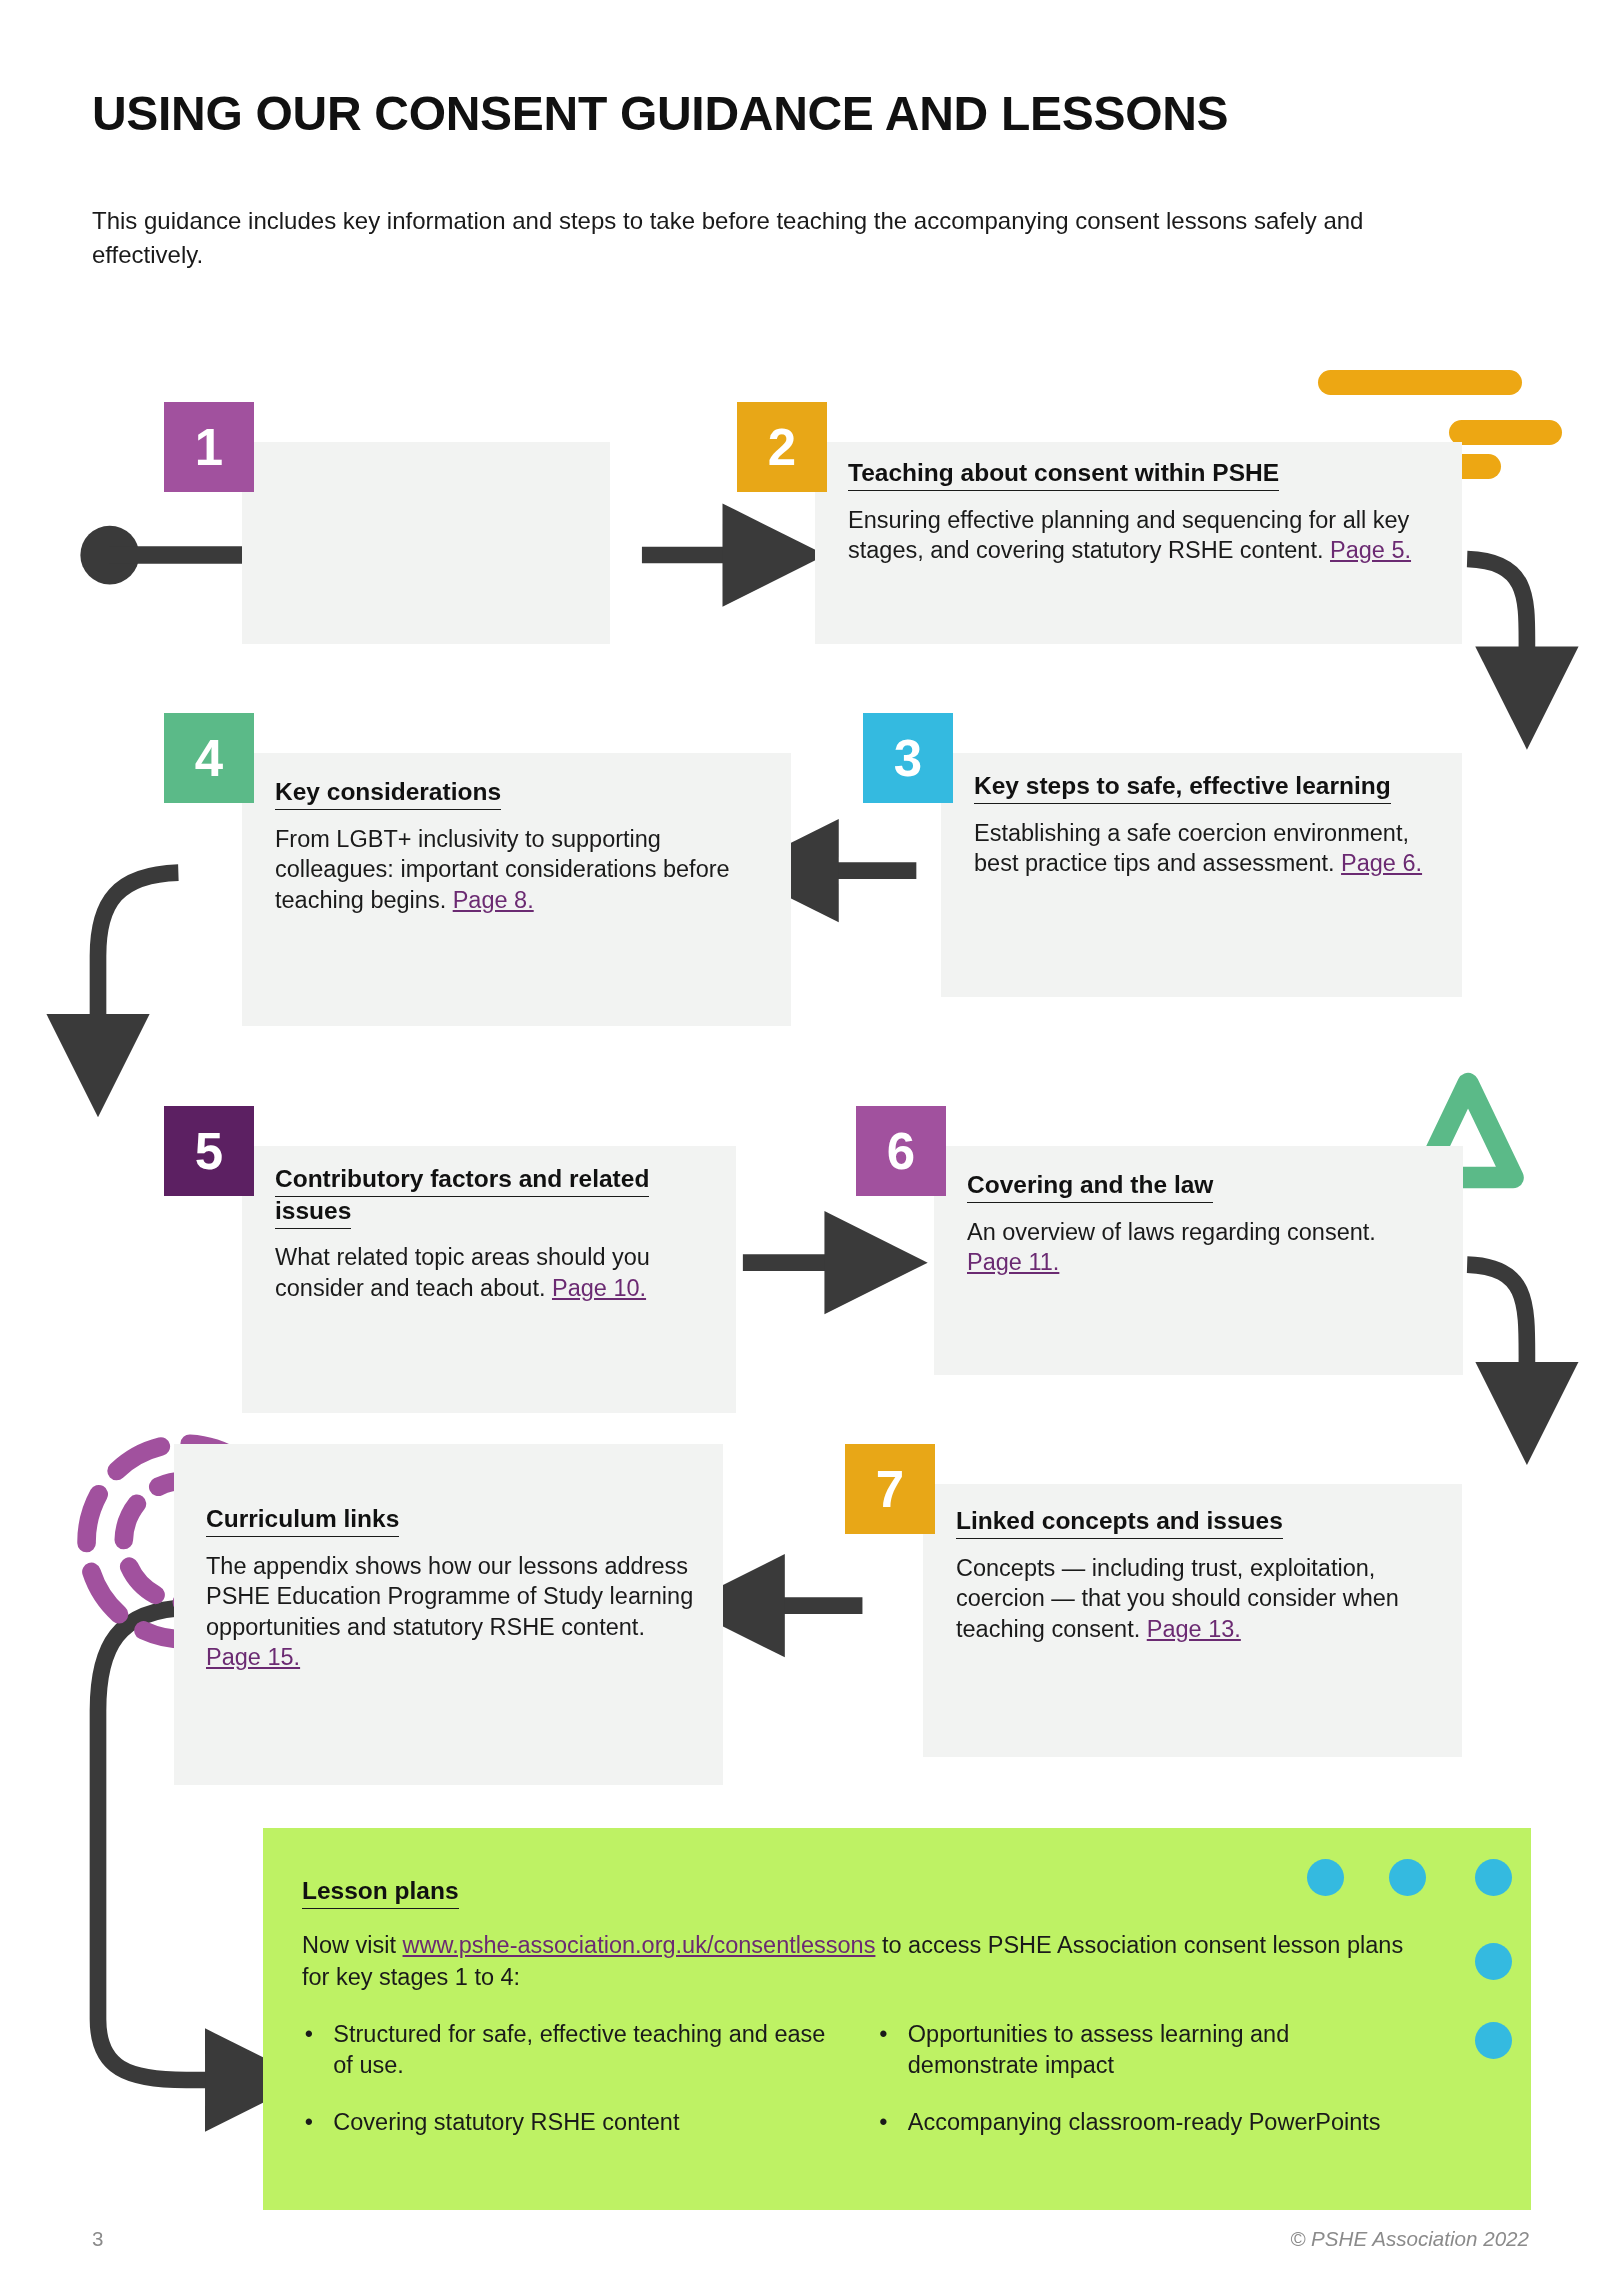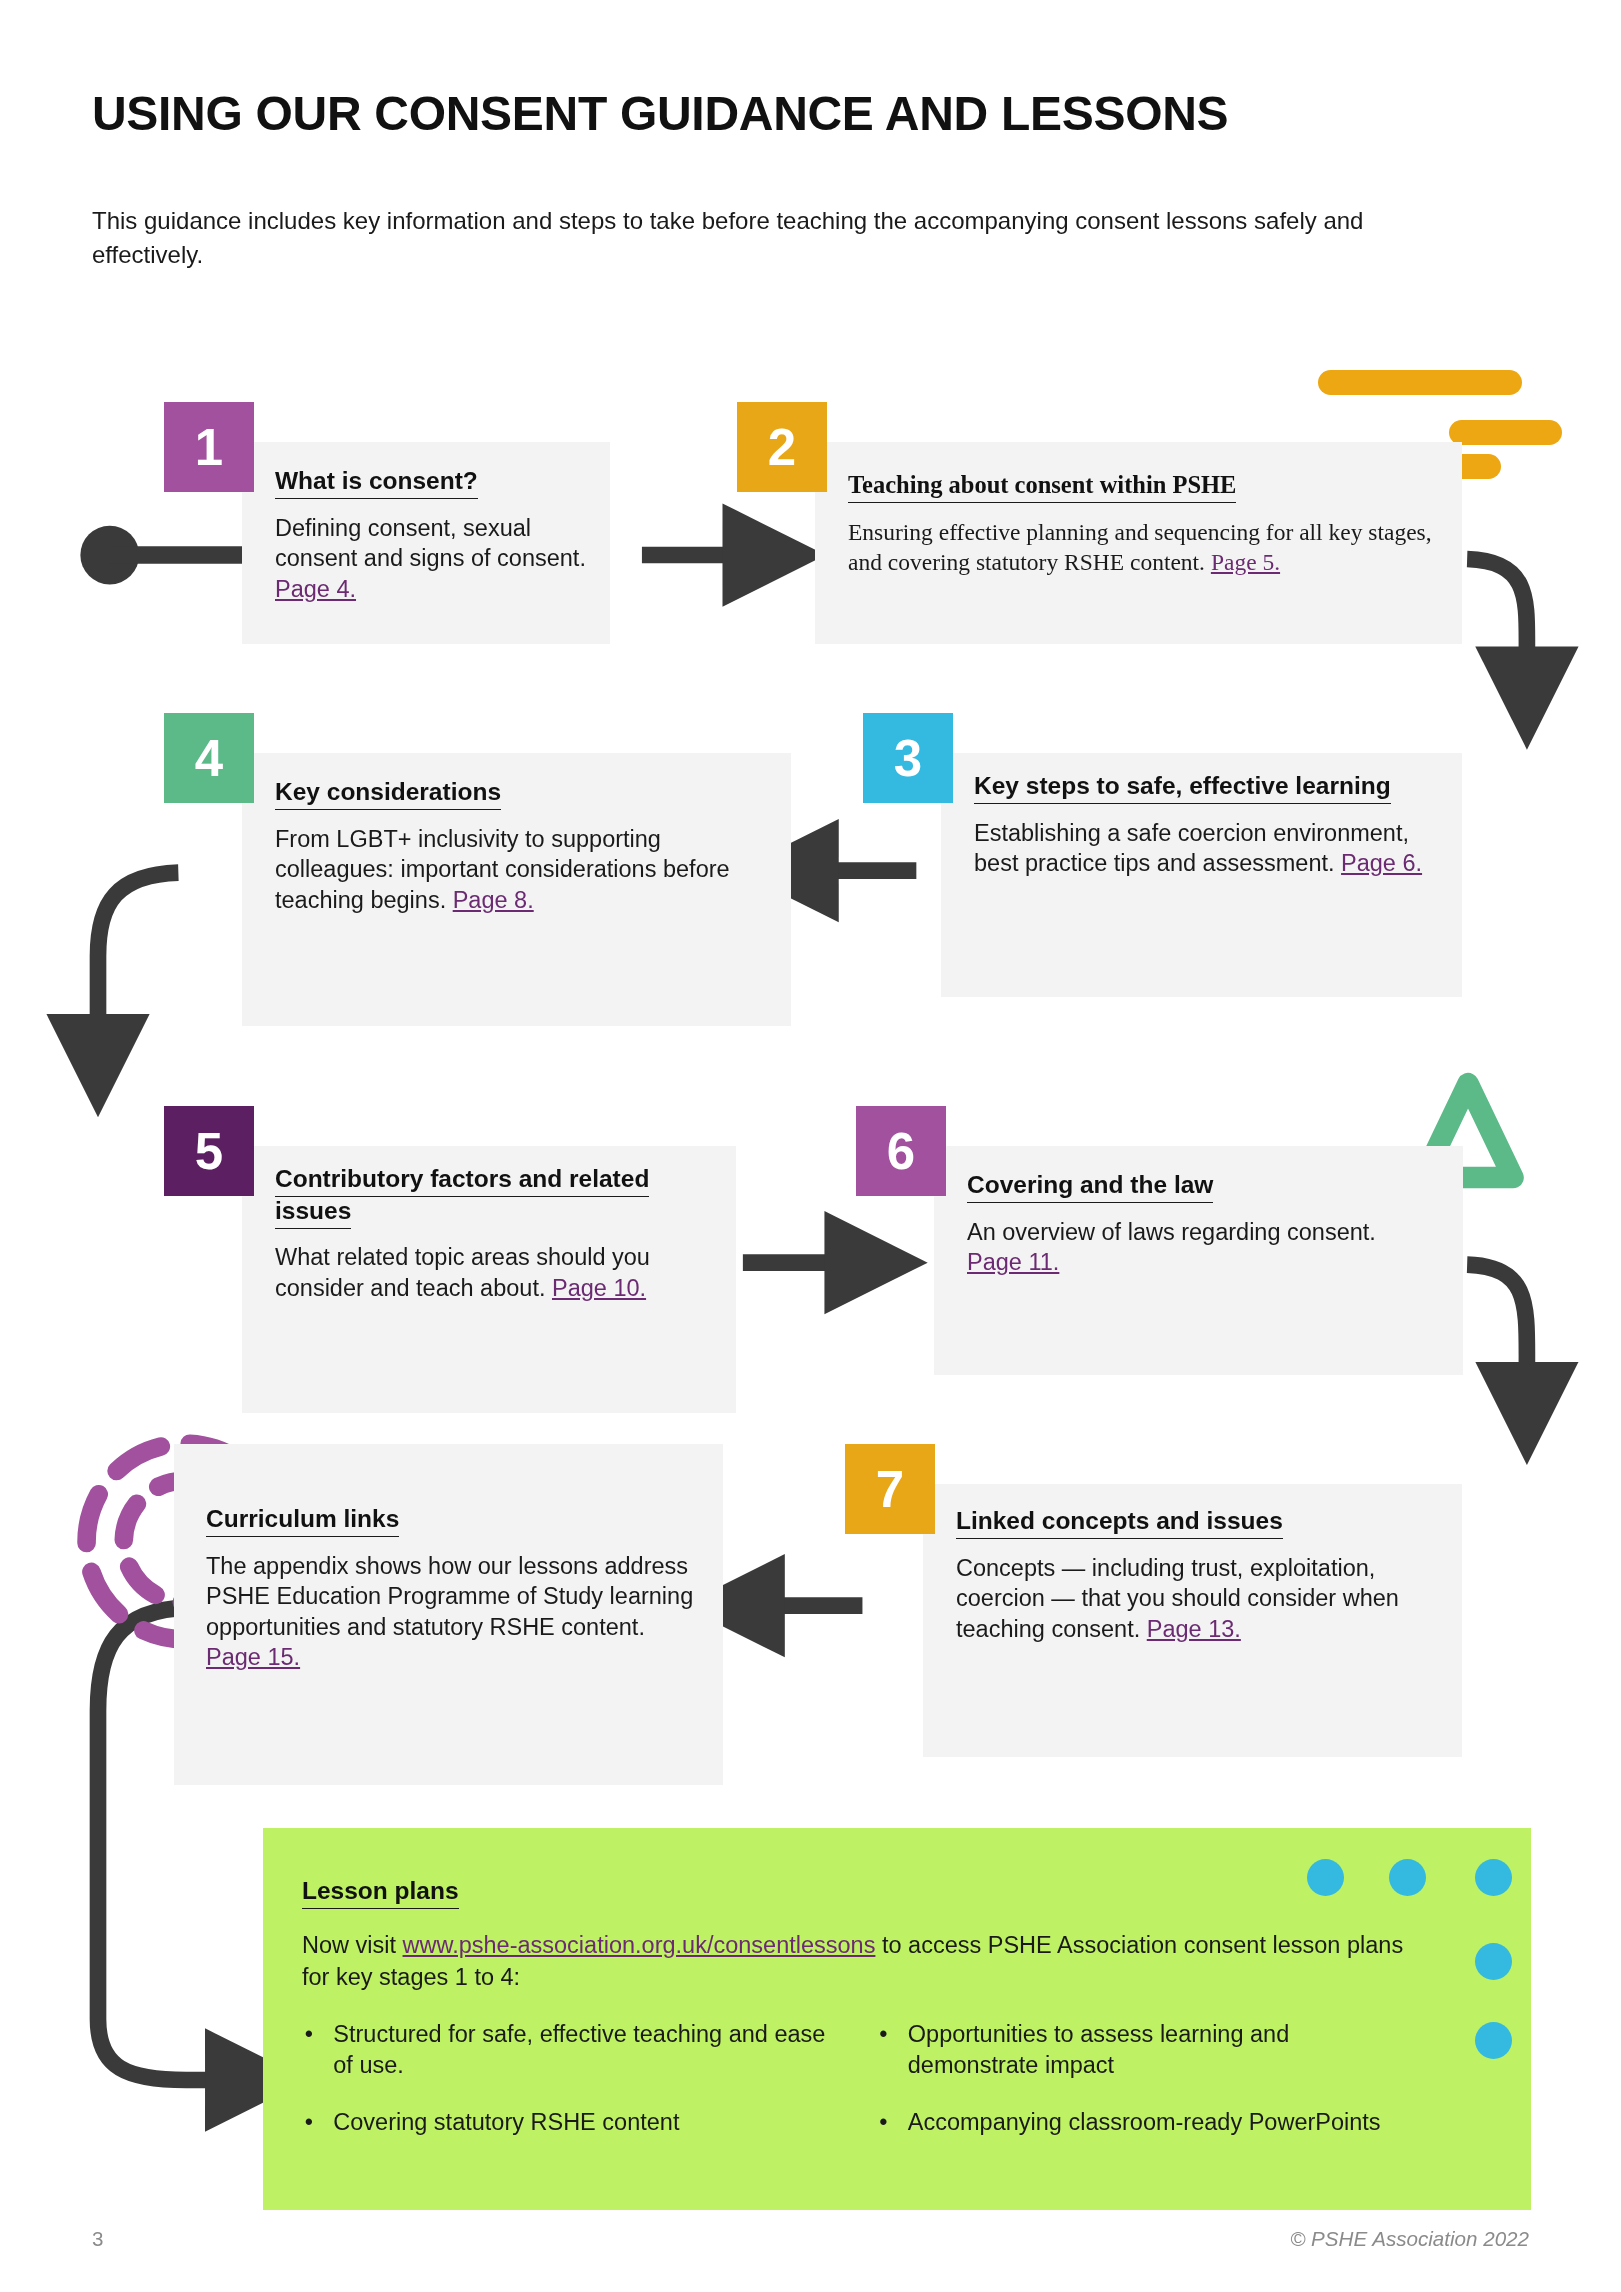--- a/index.html
+++ b/index.html
@@ -56,21 +56,21 @@
 
   
   #node-1{left:164px;top:402px;width:446px;height:242px;}
   #node-1 .card{left:78px;top:40px;width:368px;height:202px;}
   #node-1 .numbox{left:0;top:0;background:#a1519e;}
   #node-1 .body{left:111px;top:63px;width:323px;}
 
   #node-2{left:737px;top:402px;width:725px;height:242px;}
   #node-2 .card{left:78px;top:40px;width:647px;height:202px;}
   #node-2 .numbox{left:0;top:0;background:#e8a717;}
-  #node-2 .body{left:111px;top:67px;width:593px;font-family:Liberation Serif, serif;}
+  #node-2 .body{left:111px;top:55px;width:593px;}
 
   #node-4{left:164px;top:713px;width:627px;height:314px;}
   #node-4 .card{left:78px;top:40px;width:549px;height:273px;}
   #node-4 .numbox{left:0;top:0;background:#5bba88;}
   #node-4 .body{left:111px;top:63px;width:495px;}
 
   #node-3{left:863px;top:713px;width:600px;height:284px;}
   #node-3 .card{left:78px;top:40px;width:521px;height:244px;}
   #node-3 .numbox{left:0;top:0;background:#34bae0;}
   #node-3 .body{left:111px;top:57px;width:461px;}
@@ -200,25 +200,20 @@
 
   <svg id="purple-arcs" viewBox="0 0 190 250" xmlns="http://www.w3.org/2000/svg">
     <circle cx="120" cy="125" r="100" fill="none" stroke="#a1519e" stroke-width="19" stroke-linecap="round" stroke-dasharray="52 30" stroke-dashoffset="16"></circle>
     <circle cx="120" cy="125" r="62" fill="none" stroke="#a1519e" stroke-width="19" stroke-linecap="round" stroke-dasharray="40 28" stroke-dashoffset="8"></circle>
   </svg>
 
   <div class="node" id="node-1">
     <div class="card"></div>
     <div class="numbox">
       <span>1</span>
-    </div>
-    <div class="body">
-      <span class="titlewrap"><h3><span class="tline">What is consent?</span></h3></span>
-      <p><span>Defining consent, sexual consent and signs of consent.</span>
-        <a class="plink" href="#">Page 4.</a></p>
     </div>
   </div>
 
   <div class="node" id="node-2">
     <div class="card"></div>
     <div class="numbox">
       <span>2</span>
     </div>
     <div class="body">
       <span class="titlewrap"><h3><span class="tline">Teaching about consent within PSHE</span></h3></span>

